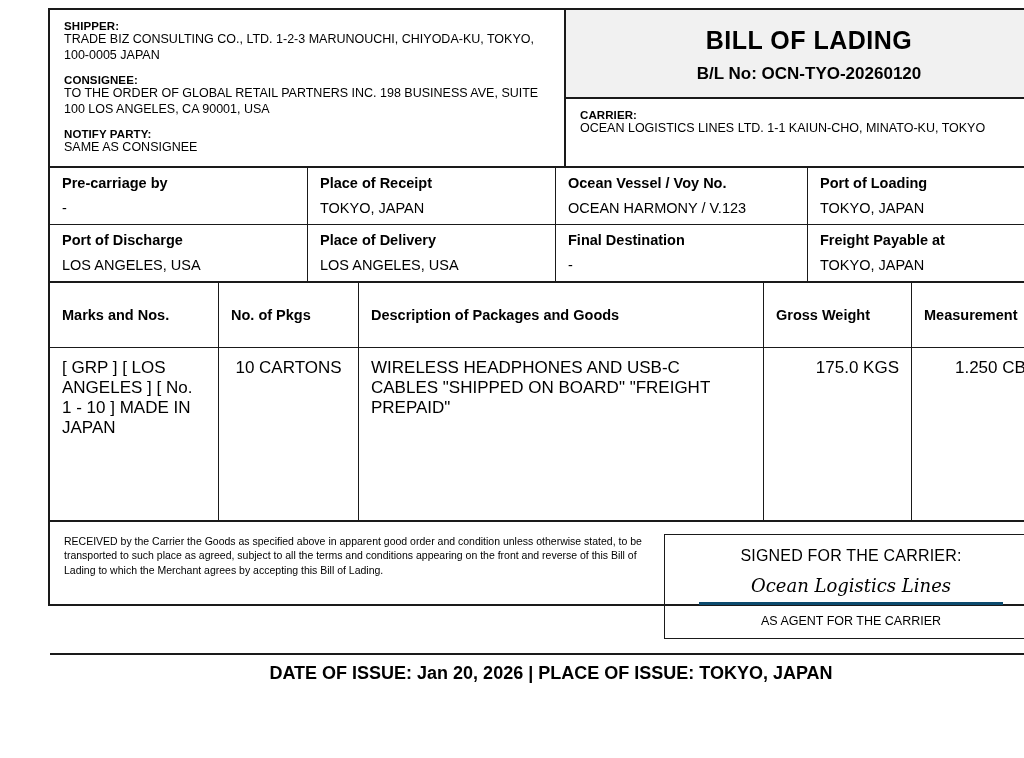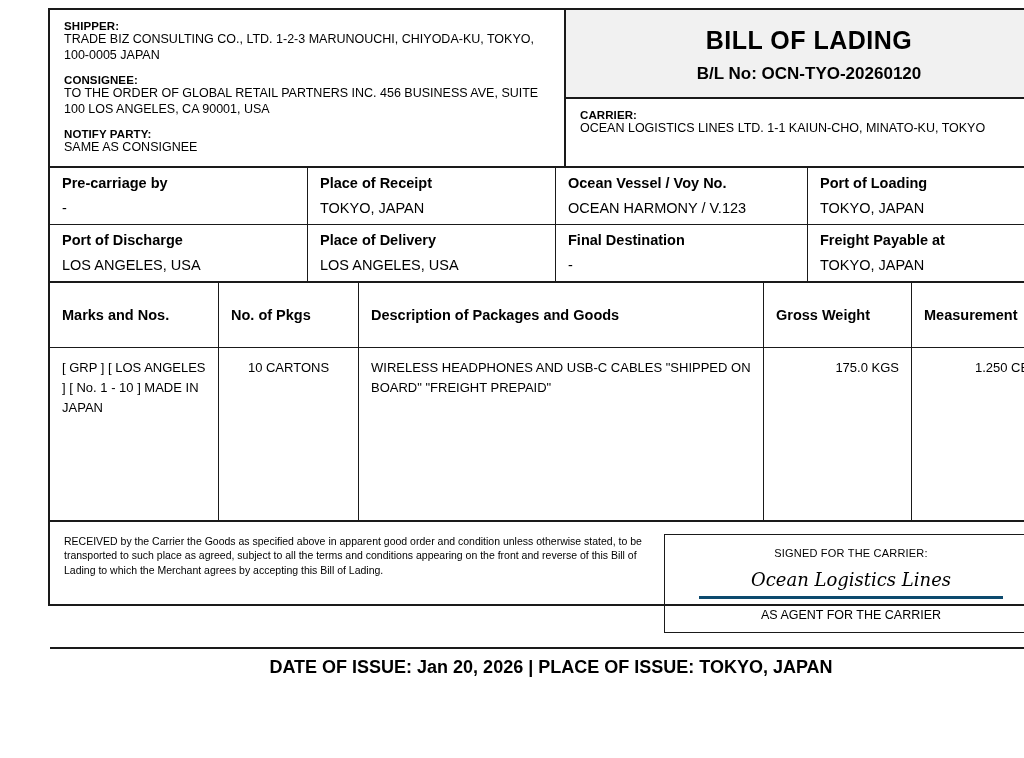--- a/index.html
+++ b/index.html
@@ -126,21 +126,21 @@
   }
   .ccell:last-child { border-right: none; }
   .cargo-head .ccell {
     font-size: 14.5px;
     font-weight: bold;
     height: 64px;
     display: flex;
     align-items: center;
   }
   .cargo-body .ccell {
-    font-size: 13px;
+    font-size: 17px;
     line-height: 20px;
   }
   .k1 { width: 169px; }
   .k2 { width: 140px; text-align: center; }
   .k3 { width: 405px; }
   .k4 { width: 148px; }
   .k5 { flex: 1; }
   .cargo-body .k4, .cargo-body .k5 { text-align: right; }
   .cargo-head .k5 { justify-content: flex-start; }
 
@@ -159,21 +159,21 @@
     box-sizing: border-box;
   }
   .sigbox {
     flex: 1;
     border: 1px solid #1a1a1a;
     box-sizing: border-box;
     padding: 12px 18px 10px 18px;
     text-align: center;
   }
   .sigbox .sig-top {
-    font-size: 11px;
+    font-size: 16px;
     letter-spacing: 0.2px;
   }
   .sigline {
     margin: 10px 16px 0 16px;
     border-bottom: 3px solid #0c4a6e;
     padding-bottom: 6px;
     font-family: "DejaVu Serif", serif;
     font-style: italic;
     font-size: 18px;
   }
@@ -201,21 +201,21 @@
       <div class="party">
         <div class="lbl">SHIPPER:</div>
         <div class="val wrap2">TRADE BIZ CONSULTING CO., LTD.
 1-2-3 MARUNOUCHI, CHIYODA-KU,
 TOKYO, 100-0005 JAPAN</div>
       </div>
 
       <div class="party">
         <div class="lbl">CONSIGNEE:</div>
         <div class="val wrap2">TO THE ORDER OF GLOBAL RETAIL PARTNERS INC.
-456 BUSINESS AVE, SUITE 100
+198 BUSINESS AVE, SUITE 100
 LOS ANGELES, CA 90001, USA</div>
       </div>
 
       <div class="party">
         <div class="lbl">NOTIFY PARTY:</div>
         <div class="val wrap2">SAME AS CONSIGNEE</div>
       </div>
 
     </div>
 

